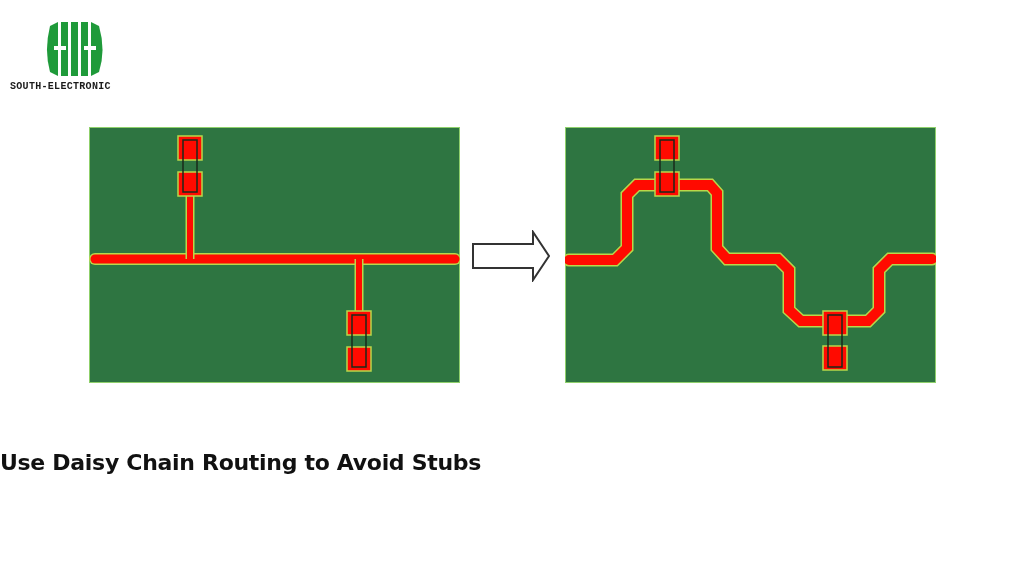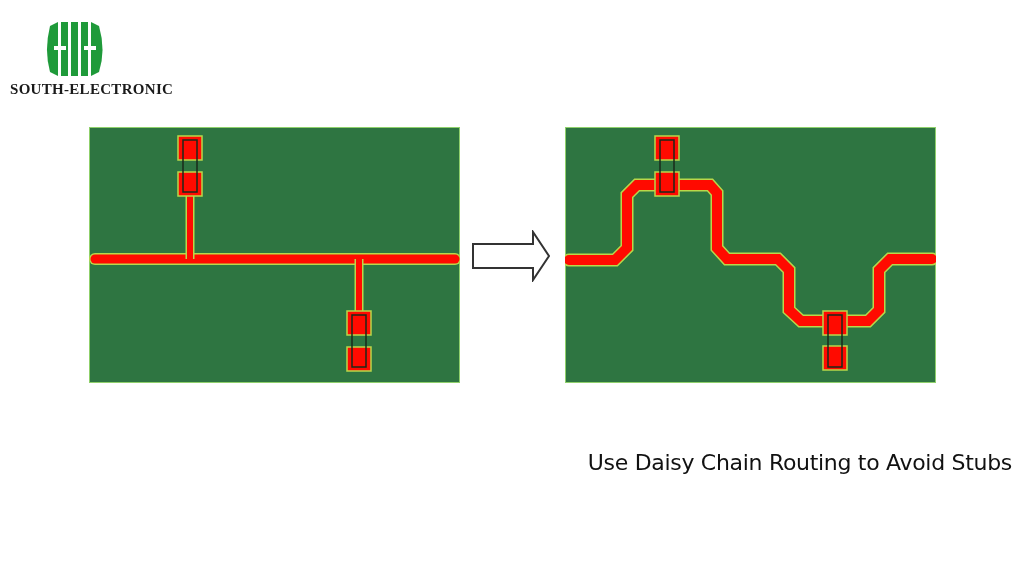--- a/index.html
+++ b/index.html
@@ -7,29 +7,29 @@
       width: 1024px; height: 576px; background: #ffffff;
       position: relative; overflow: hidden;
       font-family: "DejaVu Sans", sans-serif;
     }
     .logo {
       position: absolute; left: 8px; top: 20px; width: 130px; height: 74px;
     }
     .logo-mark { position: absolute; left: 36px; top: 0; width: 62px; height: 58px; }
     .logo-text {
       position: absolute; left: 2px; top: 61px; width: 130px;
-      font-family: Liberation Serif, serif; font-weight: bold; font-size: 15px;
+      font-family: Liberation Mono, monospace; font-weight: bold; font-size: 10px;
       color: #1a1a1a; letter-spacing: 0.3px; white-space: nowrap;
     }
     .board { position: absolute; }
     .board svg { display: block; }
     .arrow { position: absolute; left: 470px; top: 230px; width: 82px; height: 52px; }
     .caption {
-      position: absolute; left: 0; top: 450px; width: 1012px; text-align: right;
-      font-family: "DejaVu Sans", sans-serif; font-weight: normal; font-size: 22px;
+      position: absolute; left: 0; top: 450px; width: 1012px; text-align: left;
+      font-family: "DejaVu Sans", sans-serif; font-weight: bold; font-size: 22px;
       color: #111111; letter-spacing: -0.3px;
     }
   </style>
 </head>
 <body>
 
 <div class="logo">
   <svg class="logo-mark" viewBox="0 0 62 58">
     <g fill="#1f9a3a">
       <path d="M6 6 L14 2 L14 56 L6 52 Q0 30 6 6 Z"></path>

